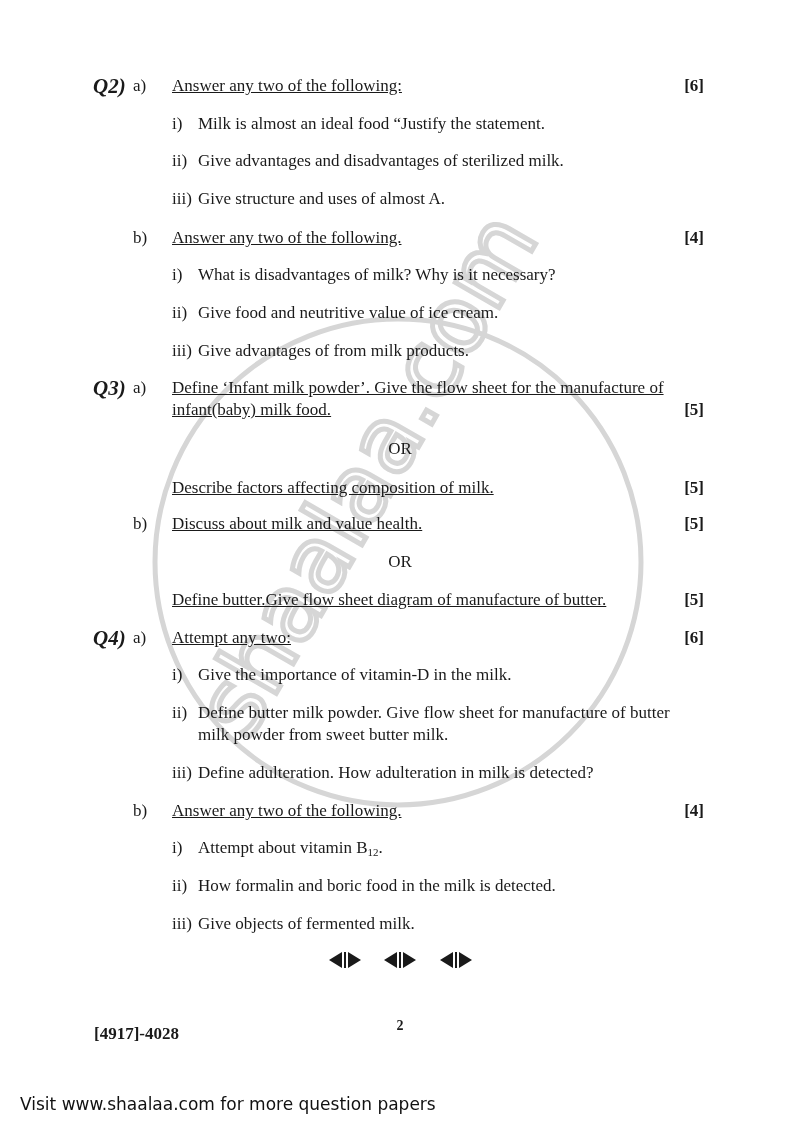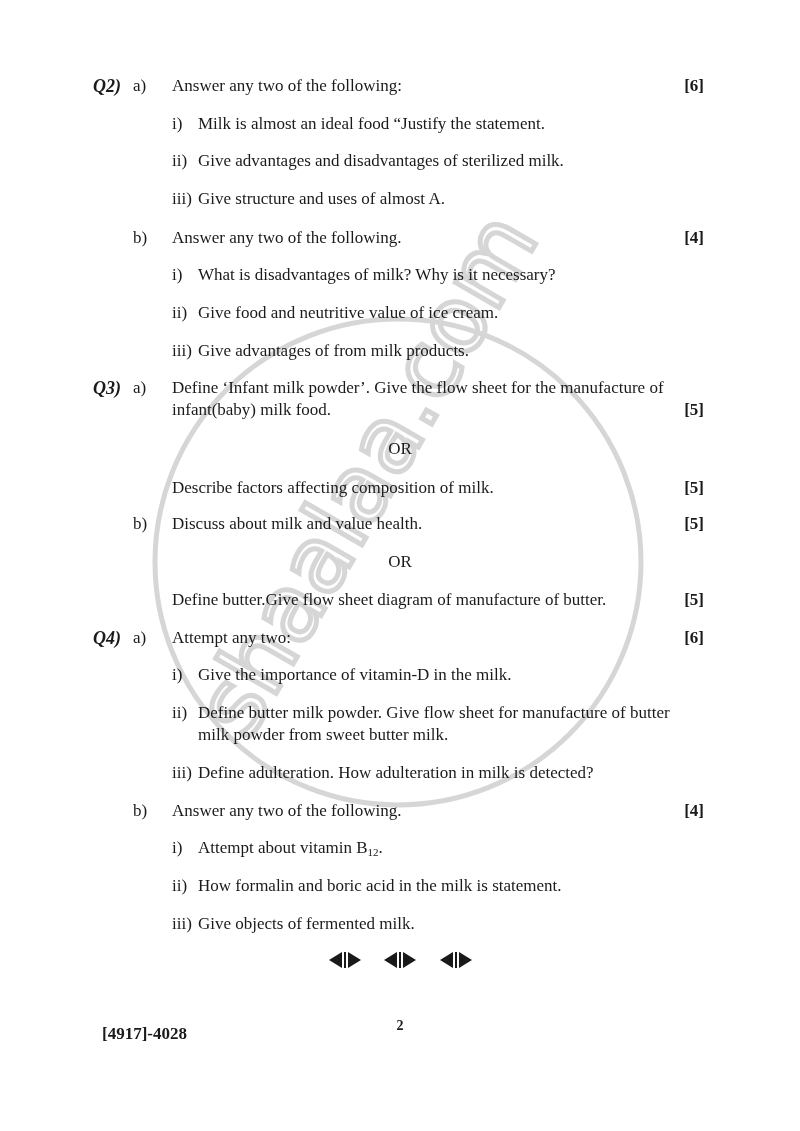--- a/index.html
+++ b/index.html
@@ -9,36 +9,36 @@
       font-family: "Liberation Serif", "DejaVu Serif", serif;
     }
     .page { position: absolute; left: 0; top: 0; width: 800px; height: 1131px; }
     .watermark {
       position: absolute; left: 0; top: 0; width: 800px; height: 1131px;
       pointer-events: none; z-index: 0;
     }
     .line {
       position: absolute; font-size: 17px; line-height: 20px; white-space: nowrap; z-index: 1;
     }
-    .qnum { position: absolute; left: 93px; font-style: italic; font-weight: bold; font-size: 18px; }
+    .qnum { position: absolute; left: 93px; font-style: italic; font-weight: bold; font-size: 21px; }
     .part { position: absolute; left: 133px; font-size: 17px; }
-    .main { position: absolute; left: 172px; font-size: 17px; }
+    .main { position: absolute; left: 172px; font-size: 17px; text-decoration: underline; }
     .roman { position: absolute; left: 172px; font-size: 17px; }
     .sub { position: absolute; left: 198px; font-size: 17px; }
     .marks { position: absolute; right: 96px; font-weight: bold; font-size: 17px; }
     .or { position: absolute; left: 0; width: 800px; text-align: center; font-size: 17px; }
     sub.small { font-size: 11px; vertical-align: -3px; }
     .ornaments {
       position: absolute; top: 951px; left: 0; width: 800px; text-align: center; z-index: 1;
       font-size: 14px; letter-spacing: 0;
     }
     .orn { display: inline-block; margin: 0 10px; }
     .orn svg { display: block; }
     .footer-code {
-      position: absolute; left: 102px; top: 1024px; font-weight: bold; font-size: 17px; z-index: 1;
+      position: absolute; left: 94px; top: 1024px; font-weight: bold; font-size: 17px; z-index: 1;
     }
     .page-number {
       position: absolute; left: 0; width: 800px; top: 1018px; text-align: center;
       font-weight: bold; font-size: 14px; z-index: 1;
     }
     .visit {
       position: absolute; left: 20px; top: 1094px;
       font-family: "DejaVu Sans", "Liberation Sans", sans-serif; font-size: 17px; color: #111;
     }
   </style>
@@ -145,21 +145,21 @@
     <span class="part">b)</span>
     <span class="main">Answer any two of the following.</span>
     <span class="marks">[4]</span>
   </div>
   <div class="line" style="top:838px; width:800px;">
     <span class="roman">i)</span>
     <span class="sub"><span>Attempt about vitamin B</span><sub class="small">12</sub><span>.</span></span>
   </div>
   <div class="line" style="top:876px; width:800px;">
     <span class="roman">ii)</span>
-    <span class="sub">How formalin and boric acid in the milk is statement.</span>
+    <span class="sub">How formalin and boric food in the milk is detected.</span>
   </div>
   <div class="line" style="top:914px; width:800px;">
     <span class="roman">iii)</span>
     <span class="sub">Give objects of fermented milk.</span>
   </div>
 
   <div class="ornaments">
     <span class="orn">
       <svg width="32" height="18" viewBox="0 0 32 18">
           <polygon points="0,9 13,1 13,17" fill="#1a1a1a"></polygon>
@@ -178,13 +178,14 @@
       <svg width="32" height="18" viewBox="0 0 32 18">
           <polygon points="0,9 13,1 13,17" fill="#1a1a1a"></polygon>
           <polygon points="32,9 19,1 19,17" fill="#1a1a1a"></polygon>
           <rect x="15" y="1" width="2" height="16" fill="#1a1a1a"></rect>
         </svg>
     </span>
   </div>
 
   <div class="page-number">2</div>
   <div class="footer-code">[4917]-4028</div>
+  <div class="visit">Visit www.shaalaa.com for more question papers</div>
 </div>
 
 </body></html>

